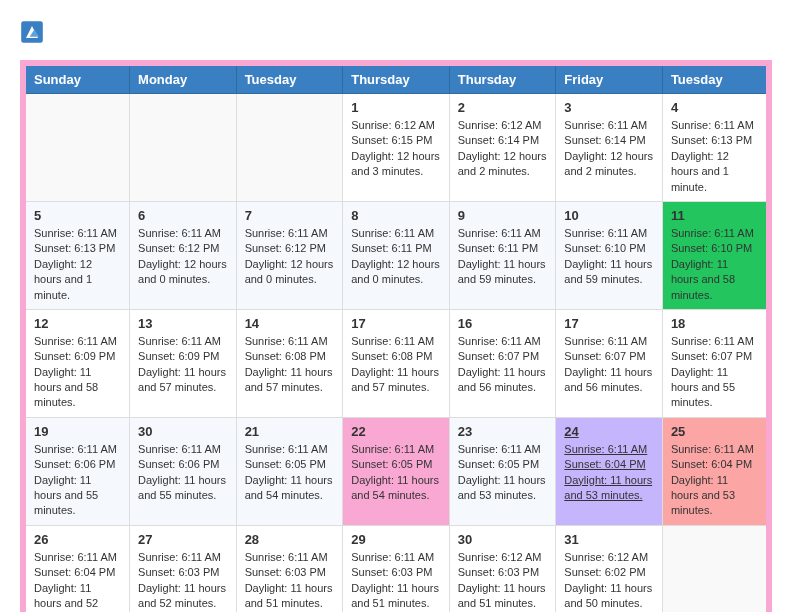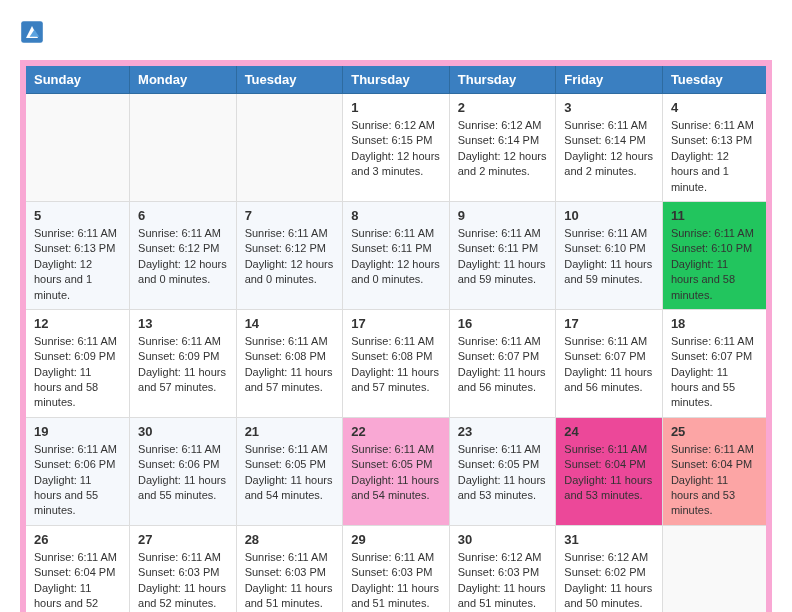--- a/index.html
+++ b/index.html
@@ -257,21 +257,21 @@
           <div class="day-info" style="white-space: pre-line;">Sunrise: 6:11 AM
 Sunset: 6:05 PM
 Daylight: 11 hours and 54 minutes.</div>
         </td>
         <td style="background: rgb(245, 248, 252);">
           <span class="day-number">23</span>
           <div class="day-info" style="white-space: pre-line;">Sunrise: 6:11 AM
 Sunset: 6:05 PM
 Daylight: 11 hours and 53 minutes.</div>
         </td>
-        <td style="background: #ec4899;">
+        <td style="background: #c4b5fd; text-decoration: underline;">
           <span class="day-number">24</span>
           <div class="day-info" style="white-space: pre-line;">Sunrise: 6:11 AM
 Sunset: 6:04 PM
 Daylight: 11 hours and 53 minutes.</div>
         </td>
         <td style="background: #fca5a5;">
           <span class="day-number">25</span>
           <div class="day-info" style="white-space: pre-line;">Sunrise: 6:11 AM
 Sunset: 6:04 PM
 Daylight: 11 hours and 53 minutes.</div>

